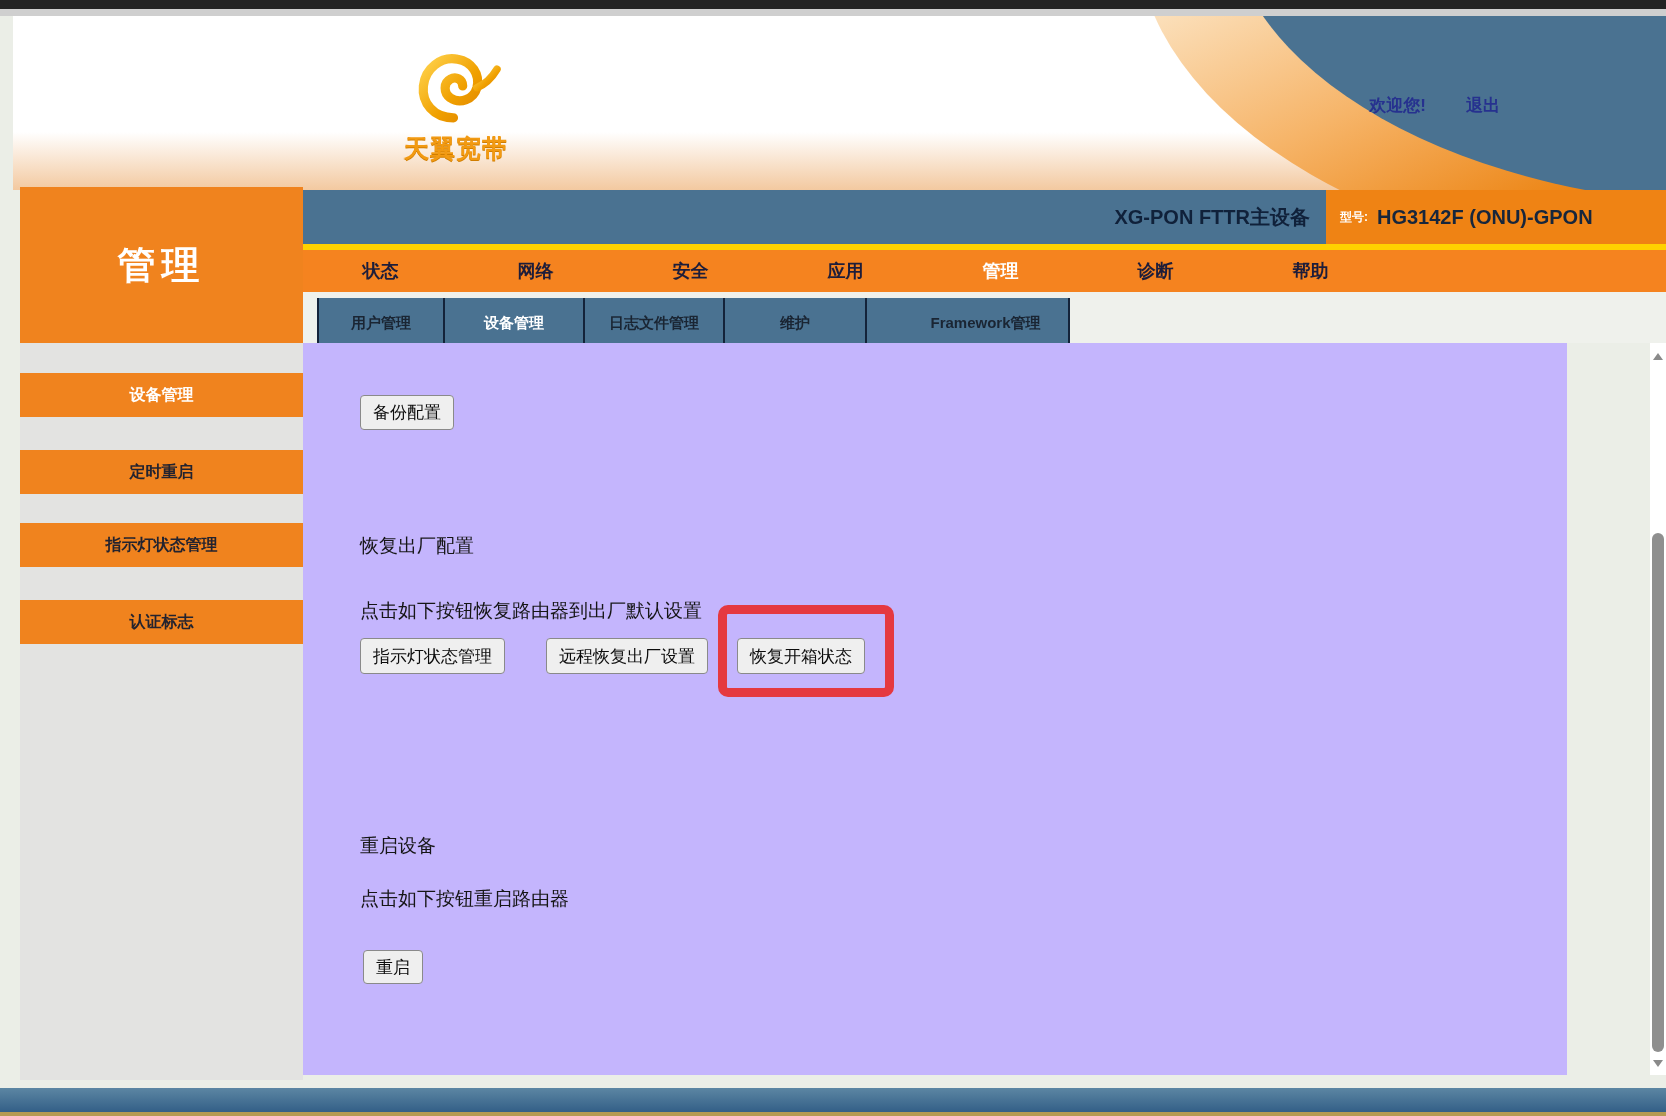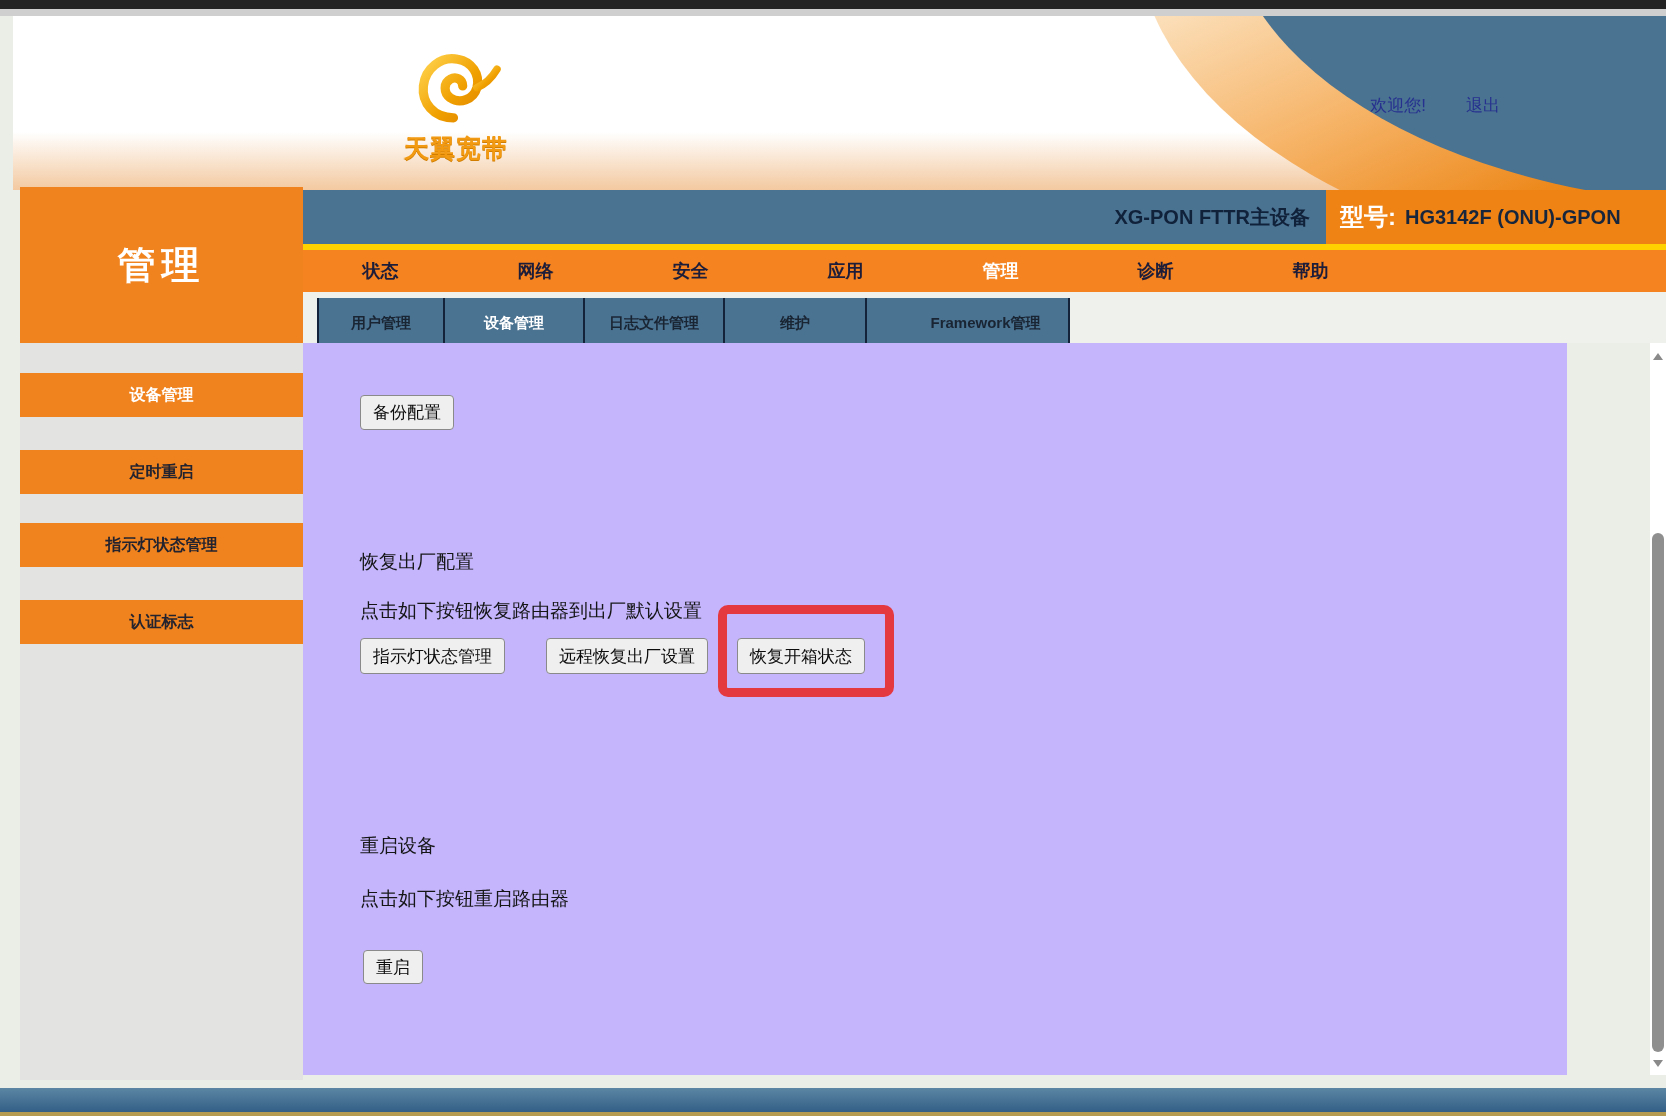--- a/index.html
+++ b/index.html
@@ -20,31 +20,31 @@
   .sw-blue { position:absolute; top:-110px; right:-90px; width:530px; height:300px;
              border-radius:0 0 0 100%; background:#4a7291; }
 
   .logo-ct { position:absolute; left:72px; top:38px; display:flex; align-items:flex-start; }
   .logo-ct-text { margin-left:6px; color:#2060ab; }
   .logo-ct-cn { font-size:44px; font-weight:bold; letter-spacing:4px; line-height:56px; }
   .logo-ct-en { font-size:21px; font-weight:bold; letter-spacing:1px; }
   .logo-ty { position:absolute; left:383px; top:28px; width:120px; text-align:center; }
   .logo-ty-text { font-size:25px; font-weight:bold; color:#f29a12; text-shadow:0 1px 0 #d07d00; letter-spacing:1px; }
 
-  .welcome-area { position:absolute; top:78px; right:166px; z-index:5; font-size:17px; font-weight:normal; color:#26318f; }
+  .welcome-area { position:absolute; top:78px; right:166px; z-index:5; font-size:17px; font-weight:bold; color:#26318f; }
   .welcome-text { margin-right:40px; }
   .logout-link { color:#26318f; text-decoration:none; cursor:pointer; }
 
   
   .blue-bar { position:absolute; left:303px; top:190px; width:1023px; height:54px; background:#4a7291;
               display:flex; align-items:center; justify-content:flex-end; padding-right:16px; }
   .device-name { font-size:20px; font-weight:bold; color:#10213a; }
   .model-bar { position:absolute; left:1326px; top:190px; width:340px; height:54px; background:#ef8314;
                display:flex; align-items:center; padding-left:14px; white-space:nowrap; overflow:hidden; }
-  .model-label { font-size:24px; font-weight:bold; color:#ffffff; margin-right:9px; }
+  .model-label { font-size:12px; font-weight:bold; color:#ffffff; margin-right:9px; }
   .model-value { font-size:20px; font-weight:bold; color:#17263c; }
   .gold-line { position:absolute; left:303px; top:244px; width:1363px; height:6px; background:#ffd200; }
 
   
   .menu-bar { position:absolute; left:303px; top:250px; width:1363px; height:42px; background:#f5831f; display:flex; }
   .menu-item { width:155px; height:100%; display:flex; align-items:center; justify-content:center;
                font-size:18px; font-weight:bold; color:#1d1d3a; cursor:pointer; }
   .menu-item.active { color:#ffffff; }
 
   
@@ -62,21 +62,21 @@
                 color:#ffffff; font-size:38px; font-weight:bold; letter-spacing:6px; }
   .side-item { position:absolute; left:0; width:100%; height:44px; background:#f0831e;
                display:flex; align-items:center; justify-content:center;
                font-size:16px; font-weight:bold; color:#23232f; cursor:pointer; }
   .side-item.active { color:#ffffff; }
   .si-0 { top:186px; } .si-1 { top:263px; } .si-2 { top:336px; } .si-3 { top:413px; } .si-4 { top:486px; }
 
   
   .content { position:absolute; left:303px; top:343px; width:1264px; height:732px; background:#c4b5fd; }
   .ctext { position:absolute; left:57px; font-size:19px; color:#161616; }
-  .t-restore-title { top:206px; }
+  .t-restore-title { top:190px; }
   .t-restore-desc  { top:255px; }
   .t-reboot-title  { top:490px; }
   .t-reboot-desc   { top:543px; }
   .btn { position:absolute; height:36px; background:#efefef; border:1px solid #8a8a8a; border-radius:4px;
          font-family:inherit; font-size:17px; color:#0c0c0c; padding:0 12px; cursor:pointer; }
   .btn-backup { left:57px; top:52px; height:35px; }
   .btn-row1 { left:57px;  top:295px; }
   .btn-row2 { left:243px; top:295px; }
   .btn-row3 { left:434px; top:295px; }
   .btn-reboot { left:60px; top:607px; height:34px; }

